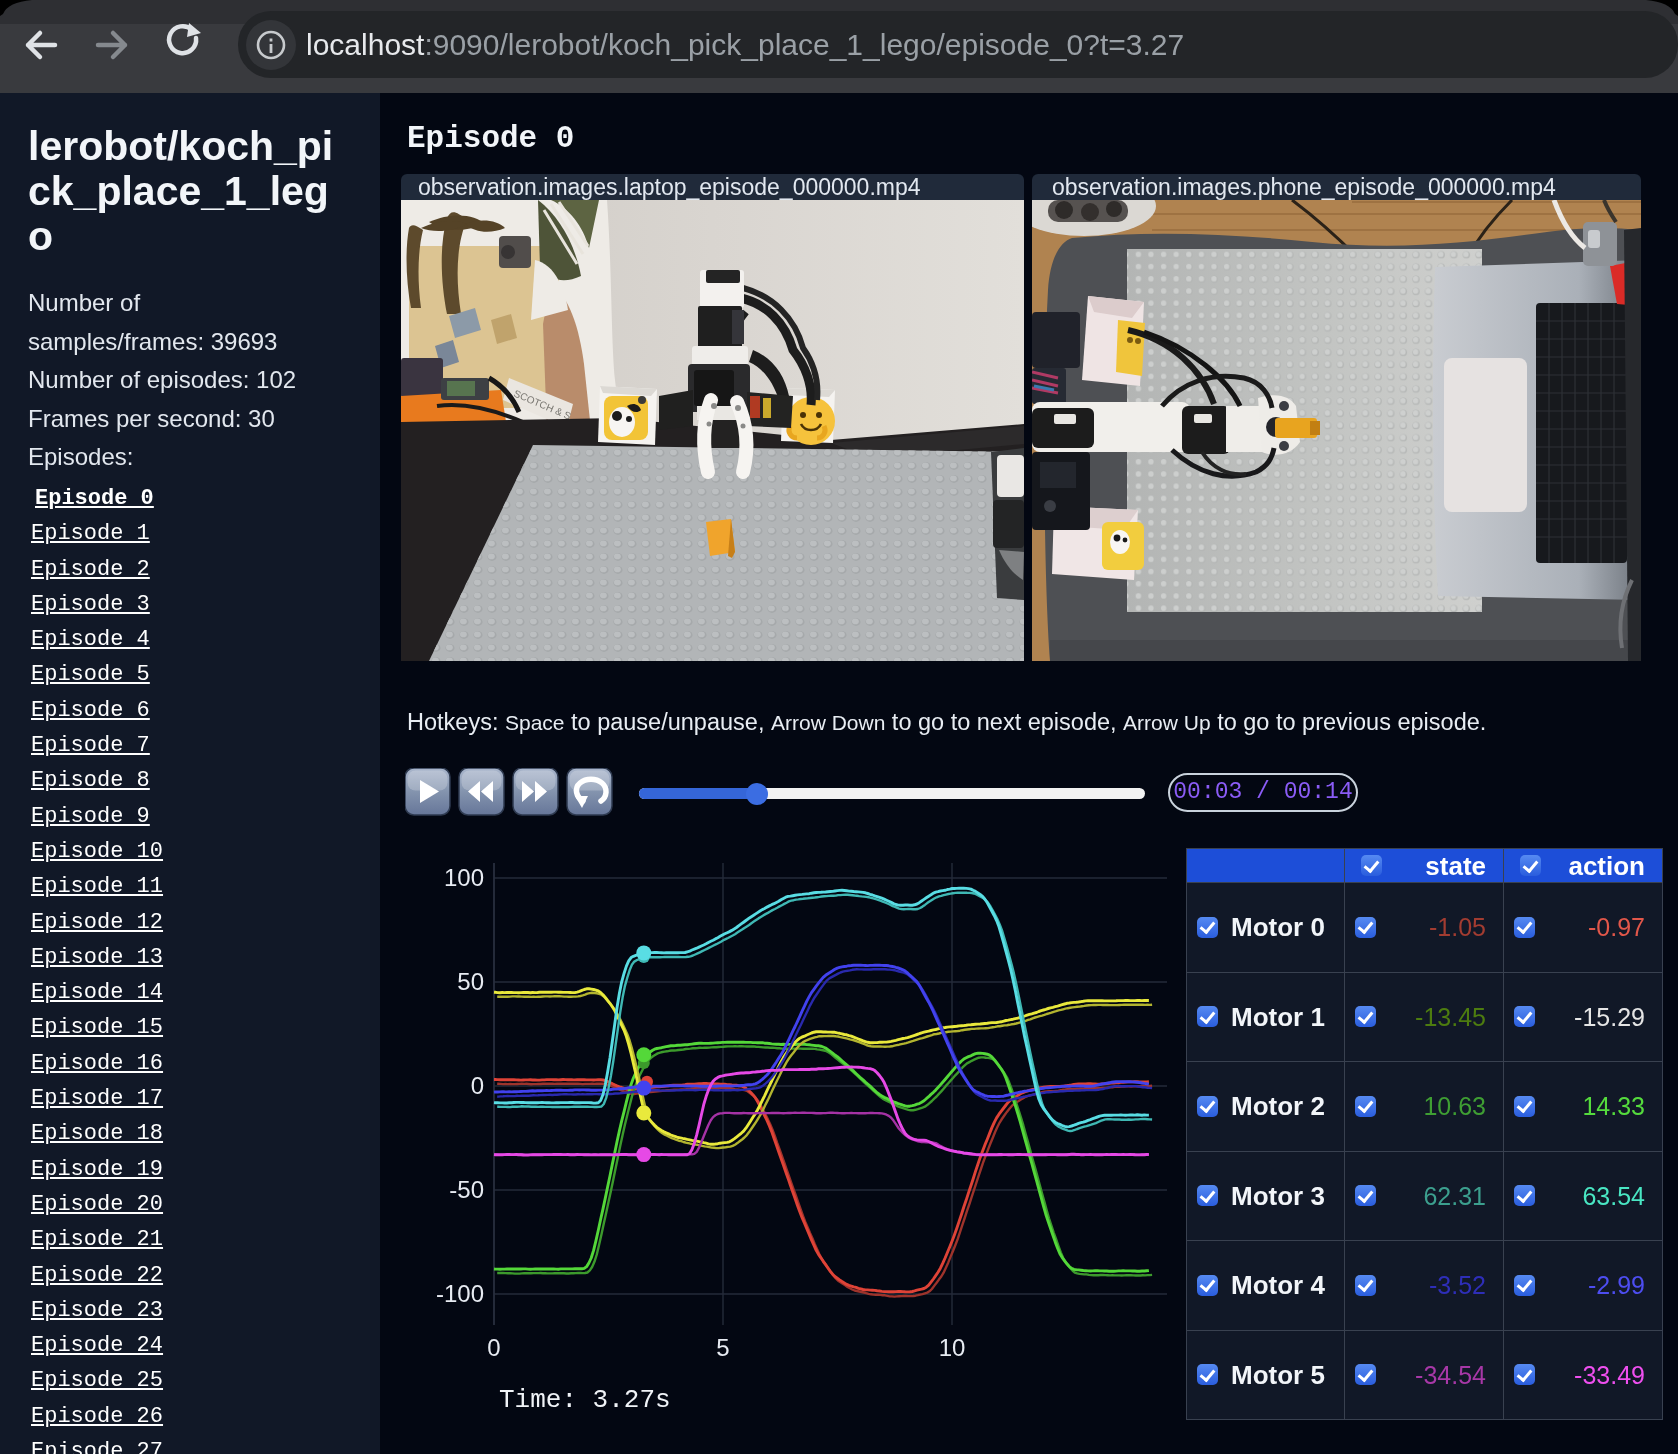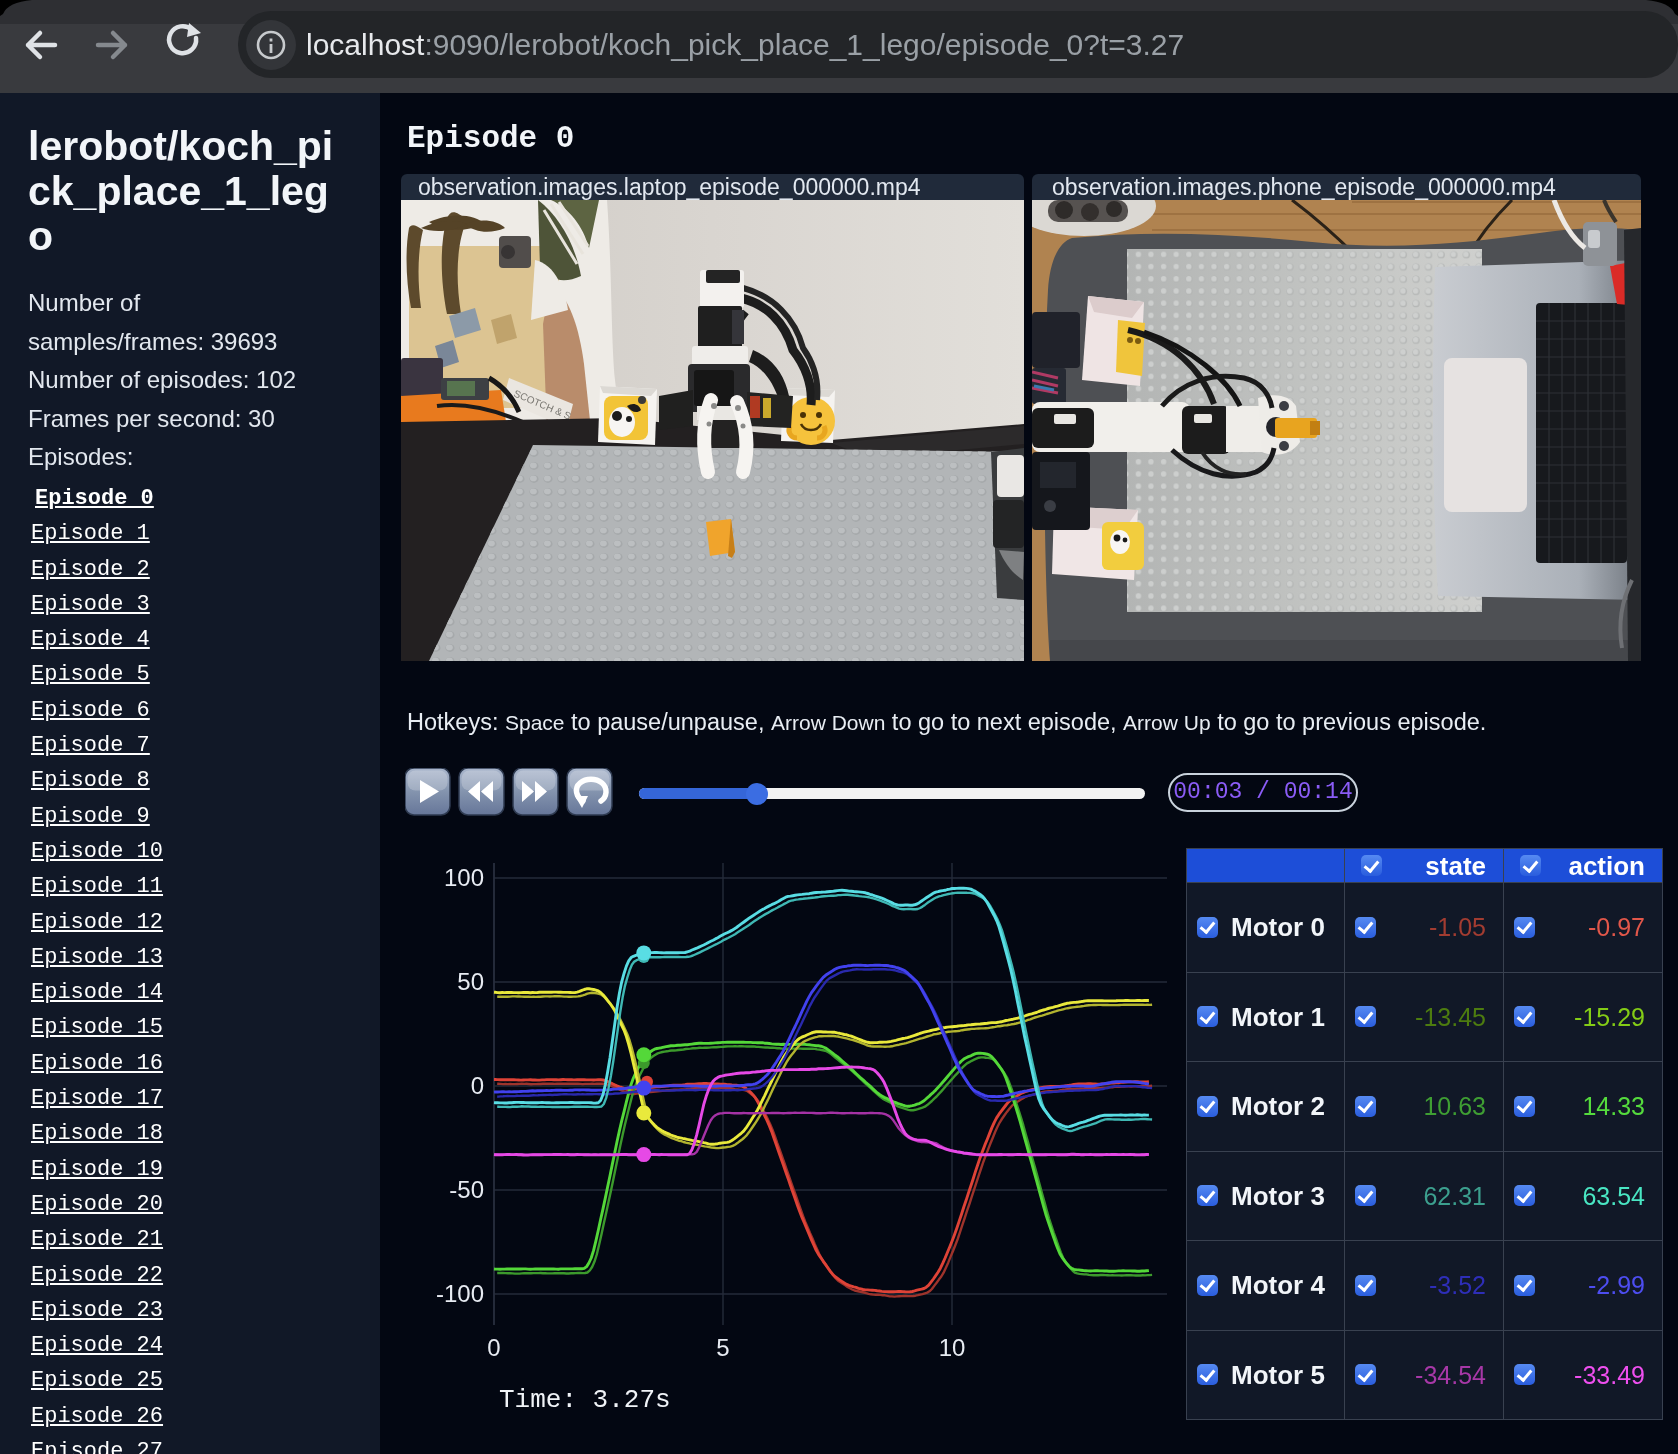--- a/index.html
+++ b/index.html
@@ -406,21 +406,21 @@
 <td class="c1">
             <span class="cb"></span>
             <span class="mlab">Motor 1</span>
           </td>
 <td class="c2">
             <span class="cb"></span>
             <span class="val" style="color:#4d7c0f">-13.45</span>
           </td>
 <td class="c2">
             <span class="cb"></span>
-            <span class="val" style="color:#84cc16">-15.29</span>
+            <span class="val" style="color:#e5e5e5">-15.29</span>
           </td>
 </tr>
         <tr>
 <td class="c1">
             <span class="cb"></span>
             <span class="mlab">Motor 2</span>
           </td>
 <td class="c2">
             <span class="cb"></span>
             <span class="val" style="color:#3f9e33">10.63</span>

